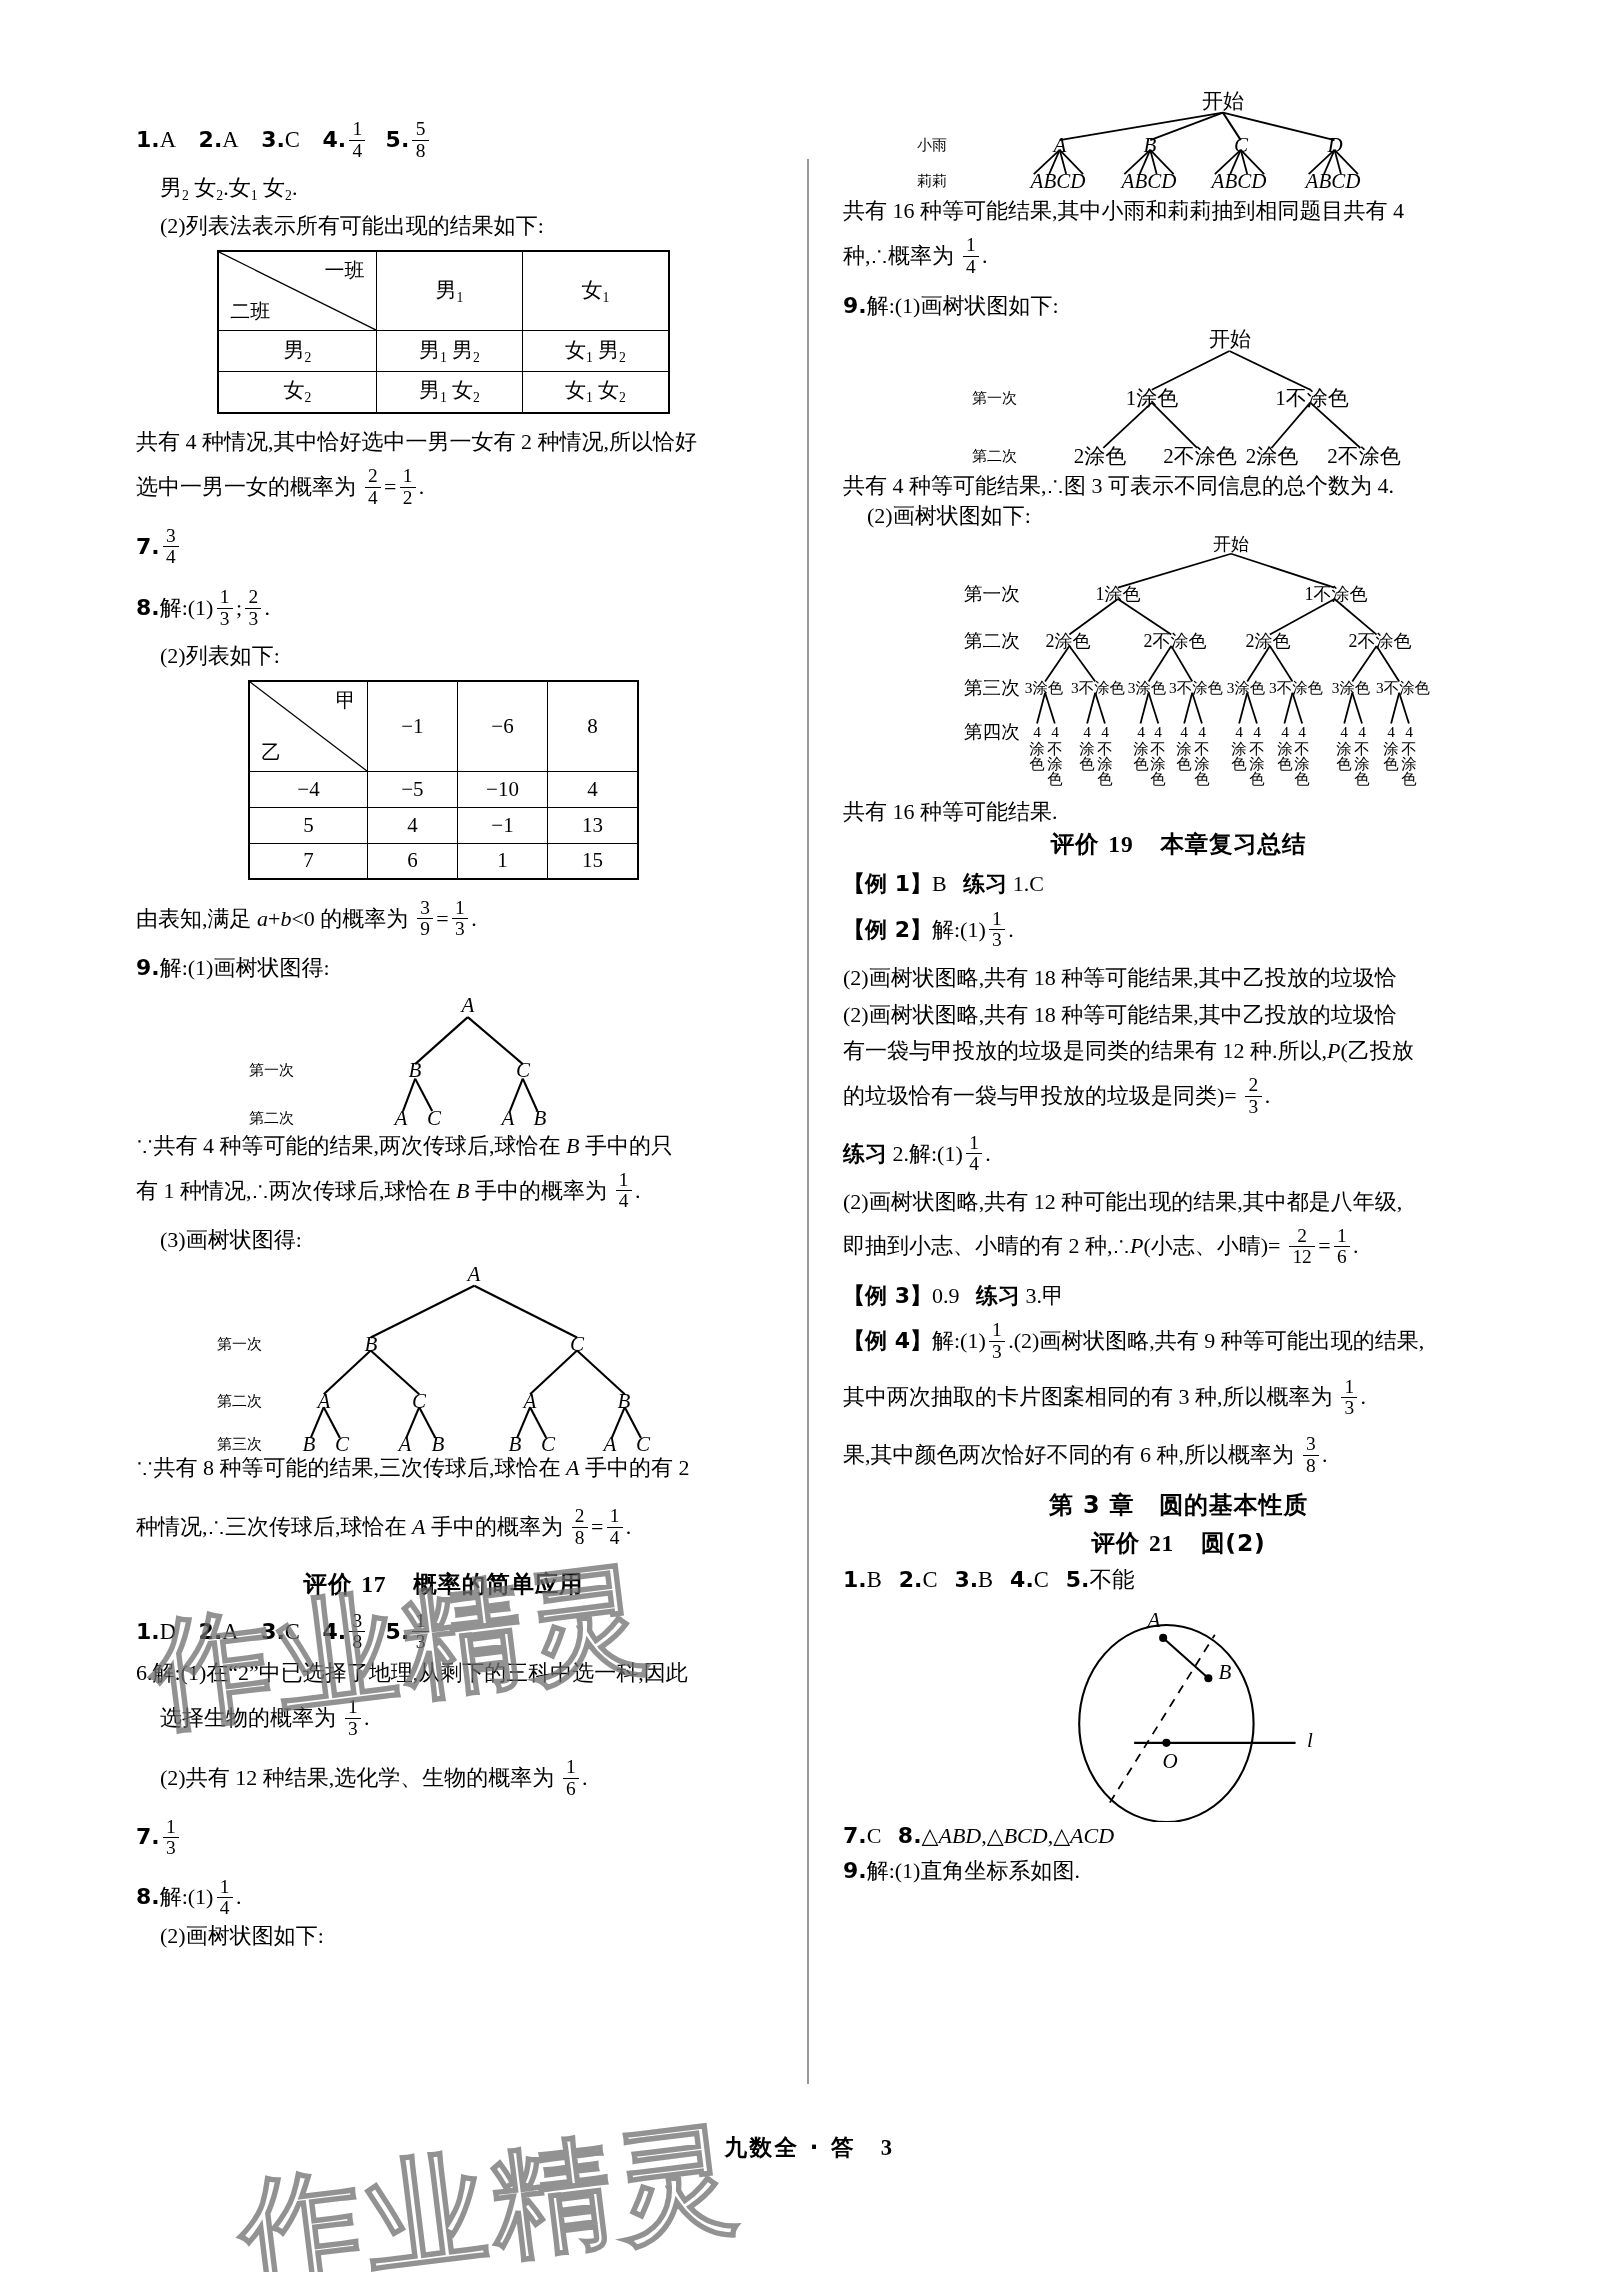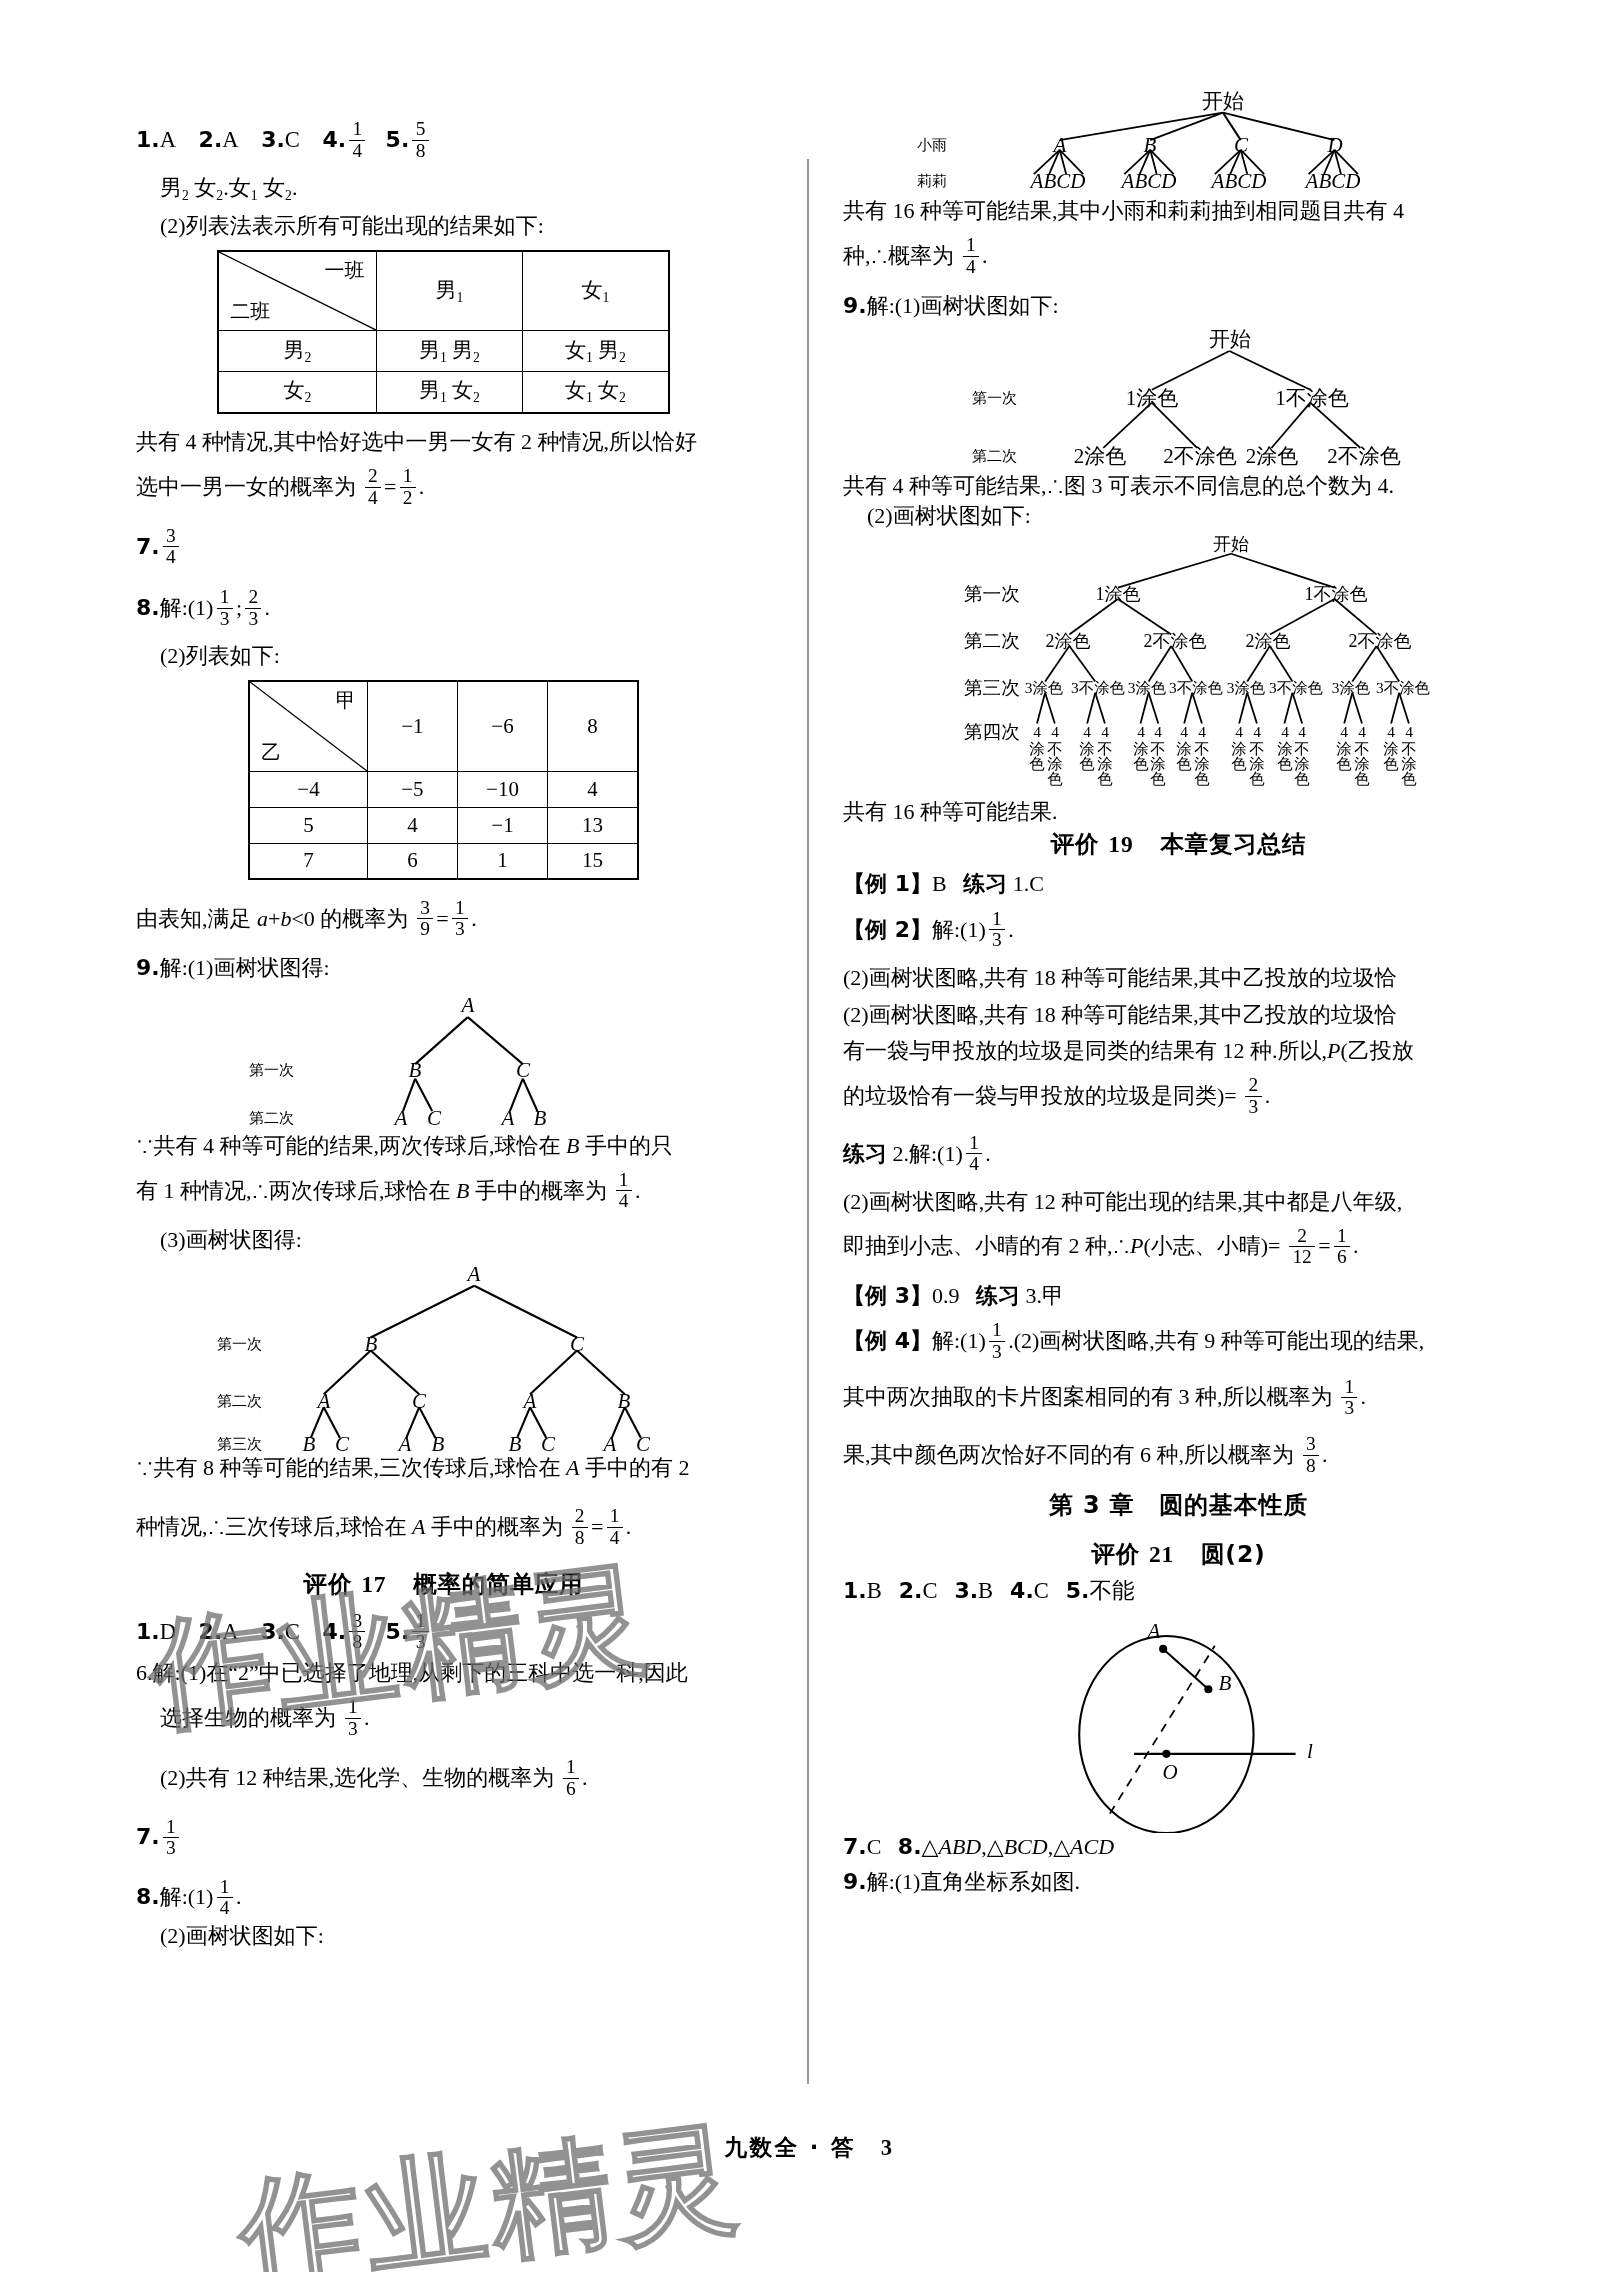--- a/index.html
+++ b/index.html
@@ -21,21 +21,21 @@
 
   
   .ln{font-size:22px;line-height:1.0;margin:0 0 4.9px 0;position:relative;white-space:nowrap;}
   .sec-title{
     text-align:center;font-weight:bold;font-size:23.5px;letter-spacing:0.8px;
     margin:4.9px 0 13px 0;font-family:"DejaVu Sans","Liberation Sans",sans-serif;
   }
   .sec-title .num{font-family:"Liberation Serif",serif;font-weight:bold;}
   .chap-title{
     text-align:center;font-weight:bold;font-size:24px;letter-spacing:0.8px;
-    margin:8px 0 17px 0;font-family:"DejaVu Sans","Liberation Sans",sans-serif;
+    margin:8px 0 6px 0;font-family:"DejaVu Sans","Liberation Sans",sans-serif;
   }
   b.qn{font-weight:bold;font-family:"DejaVu Sans","Liberation Sans",sans-serif;font-size:22px;}
   .ital{font-style:italic;font-family:"Liberation Serif",serif;}
   .indent{padding-left:24px;}
 
   
   .frac{
     display:inline-flex;flex-direction:column;align-items:center;
     vertical-align:middle;margin:0 3.2px;position:relative;top:-1.6px;
     font-size:19.4px;line-height:1.05;

